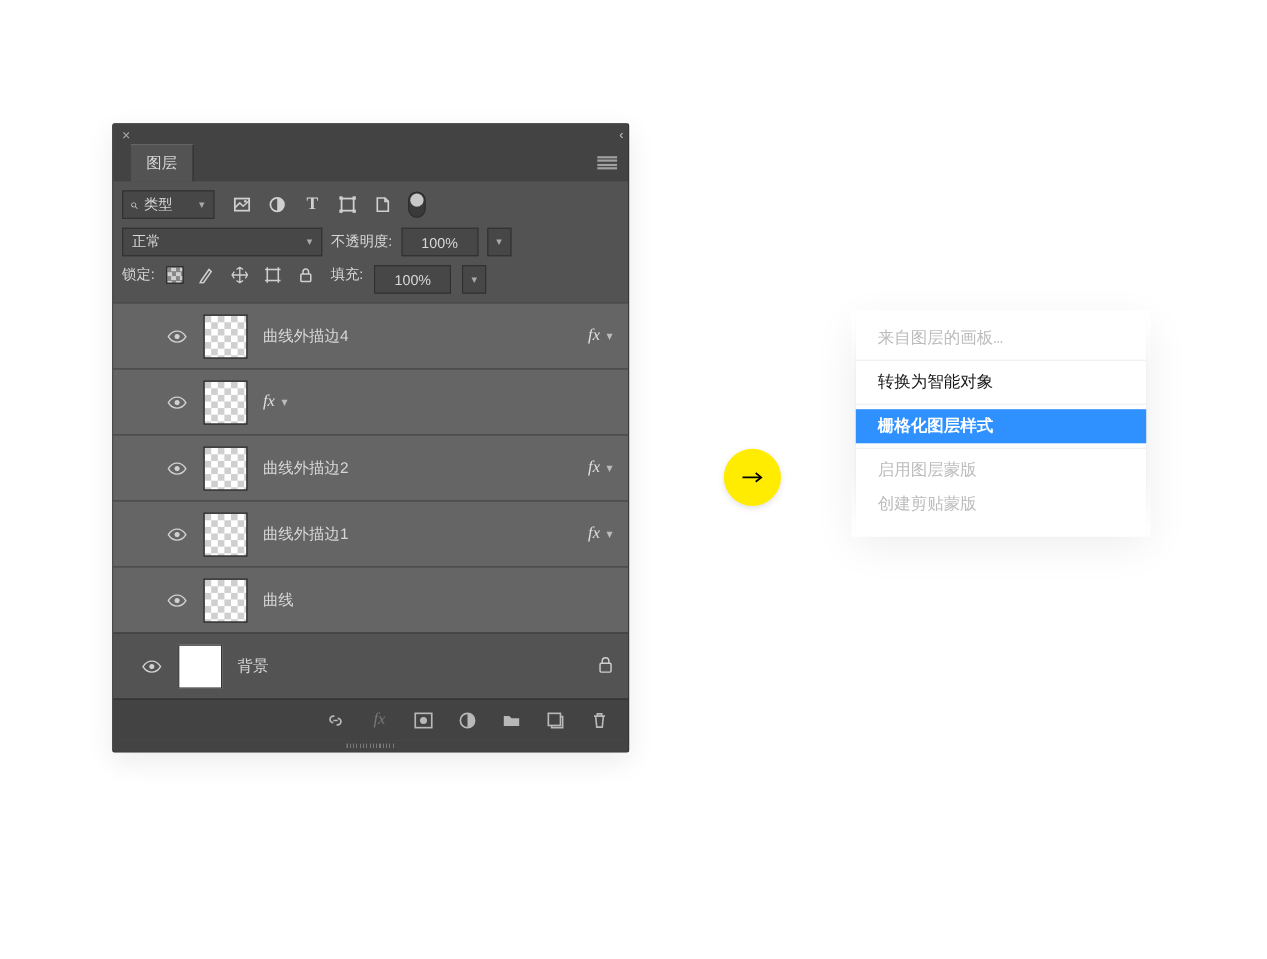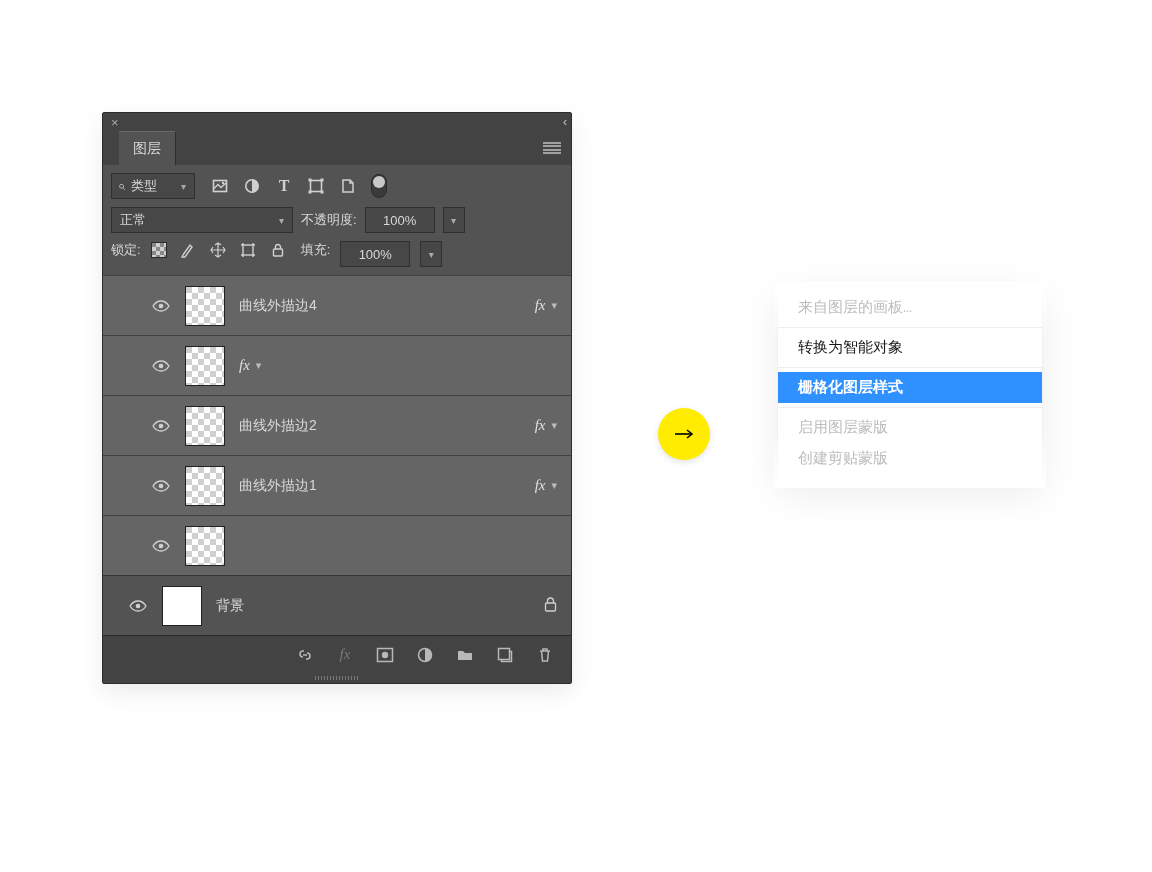--- a/index.html
+++ b/index.html
@@ -384,20 +384,21 @@
           <span class="row-chev">▾</span>
         </div>
         <div class="layer-row selected">
           <span class="eye">
             <svg viewBox="0 0 18 12">
               <path d="M1 6c2.5-4 5.5-5 8-5s5.5 1 8 5c-2.5 4-5.5 5-8 5S3.5 10 1 6z" fill="none" stroke="currentColor" stroke-width="1.3"></path>
               <circle cx="9" cy="6" r="2.3" fill="currentColor"></circle>
             </svg>
           </span>
           <span class="thumb"></span>
+          <span class="layer-name">曲线</span>
         </div>
         <div class="layer-row bg">
           <span class="eye">
             <svg viewBox="0 0 18 12">
               <path d="M1 6c2.5-4 5.5-5 8-5s5.5 1 8 5c-2.5 4-5.5 5-8 5S3.5 10 1 6z" fill="none" stroke="currentColor" stroke-width="1.3"></path>
               <circle cx="9" cy="6" r="2.3" fill="currentColor"></circle>
             </svg>
           </span>
           <span class="thumb white"></span>
           <span class="layer-name">背景</span>

